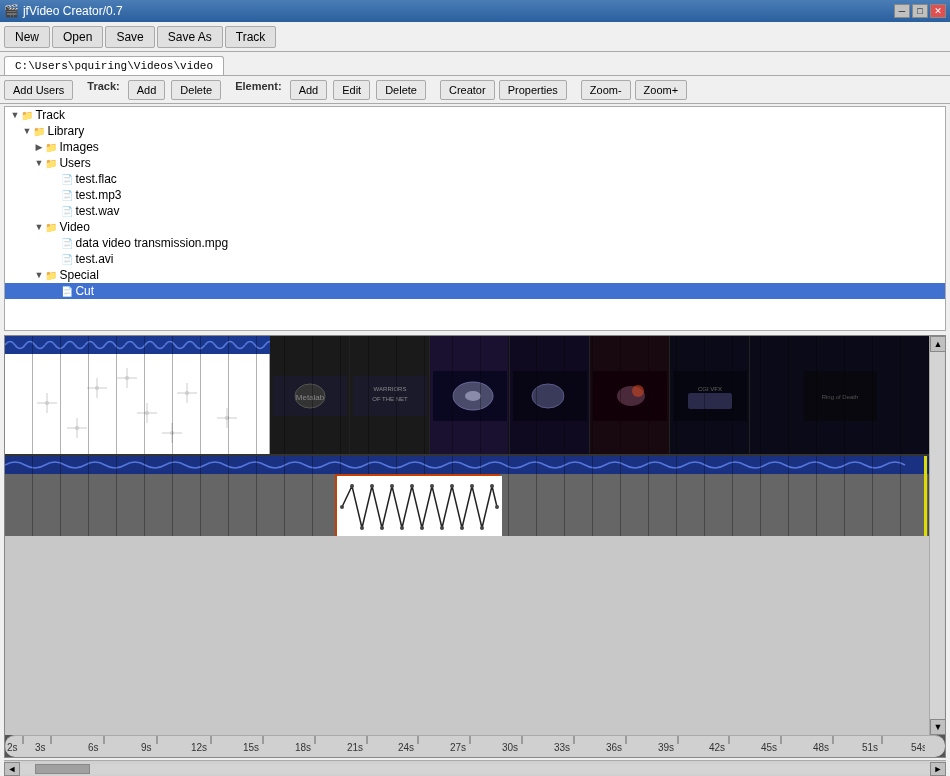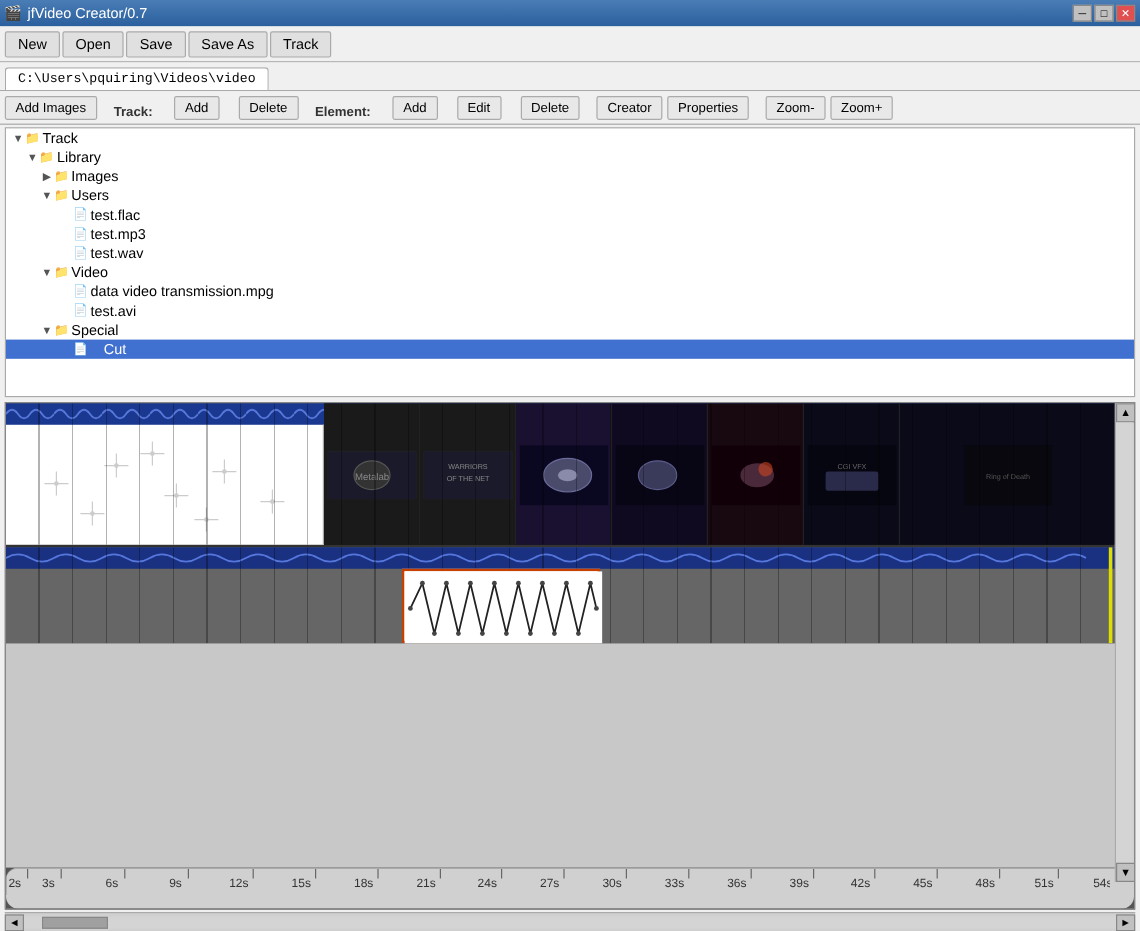--- a/index.html
+++ b/index.html
@@ -66,21 +66,21 @@
     
     #toolbar {
       background: #f0f0f0;
       border-bottom: 1px solid #aaa;
       display: flex;
       align-items: center;
       padding: 3px 4px;
       gap: 4px;
       height: 28px;
     }
-    .toolbar-group { display: flex; align-items: flex-end; gap: 16px; }
+    .toolbar-group { display: flex; align-items: flex-start; gap: 6px; }
     .toolbar-label { font-size: 11px; font-weight: bold; color: #333; margin-right: 2px; }
     .toolbar-btn {
       padding: 1px 8px;
       background: #e8e8e8;
       border: 1px solid #aaa;
       border-radius: 2px;
       cursor: pointer;
       font-size: 11px;
       height: 20px;
       display: flex; align-items: center;
@@ -218,21 +218,21 @@
   <button class="menu-btn">Save</button>
   <button class="menu-btn">Save As</button>
   <button class="menu-btn">Track</button>
 </div>
 
 <div id="tabbar">
   <div class="tab active">C:\Users\pquiring\Videos\video</div>
 </div>
 
 <div id="toolbar">
-  <button class="toolbar-btn">Add Images</button>
+  <button class="toolbar-btn">Add Users</button>
   <div class="toolbar-sep"></div>
   <div class="toolbar-group">
     <span class="toolbar-label">Track:</span>
     <button class="toolbar-btn">Add</button>
     <button class="toolbar-btn">Delete</button>
   </div>
   <div class="toolbar-sep"></div>
   <div class="toolbar-group">
     <span class="toolbar-label">Element:</span>
     <button class="toolbar-btn">Add</button>
@@ -313,21 +313,21 @@
 
     <div class="tree-item" style="padding-left:28px;">
       <span class="expand-icon">▼</span>
       <span class="tree-icon folder-icon">📁</span>
       <span>Special</span>
     </div>
 
     <div class="tree-item" style="padding-left:44px; background:#4070d0;">
       <span class="expand-icon"> </span>
       <span class="tree-icon" style="color:#aaddff;">📄</span>
-      <span style="color:white;margin-left:11px;">Cut</span>
+      <span style="color:white;">Cut</span>
     </div>
   </div>
 
   <div id="timeline-container" style="position:relative; flex:1; margin: 2px 4px; border: 1px solid #888; overflow:hidden; background:#555;">
 
     <div style="position:absolute; right:0; top:0; width:16px; height:calc(100% - 22px); background:#d0d0d0; border-left:1px solid #aaa; z-index:20; display:flex; flex-direction:column;">
       <div class="scroll-arrow">▲</div>
       <div class="scroll-track"></div>
       <div class="scroll-arrow">▼</div>
     </div>
@@ -482,21 +482,21 @@
       <div style="position:absolute; left:0; top:18px; width:330px; height:62px; background:#666;"></div>
       <div style="position:absolute; left:495px; top:18px; right:16px; height:62px; background:#666;"></div>
 
       <div style="position:absolute; right:18px; top:0; width:3px; height:100%; background:#dddd00; z-index:10;"></div>
 
       <div class="timeline-grid" style="top:0; bottom:0; left:0; right:16px;"></div>
     </div>
 
     <div style="flex:1; background:#c8c8c8; min-height:30px;"></div>
 
-    <div id="timeline-ruler" style="height:34px; background:#d0d0d0; border-top:1px solid #aaa; position:relative; overflow:hidden;border-radius:10px;">
+    <div id="timeline-ruler" style="height:22px; background:#d0d0d0; border-top:1px solid #aaa; position:relative; overflow:hidden;border-radius:10px;">
       <svg width="920" height="22" xmlns="http://www.w3.org/2000/svg" style="position:absolute;top:0;left:0;">
 
         <text x="2" y="15" font-size="10" fill="#333">2s</text>
         <line x1="18" y1="0" x2="18" y2="8" stroke="#666" stroke-width="1"></line>
 
         <text x="30" y="15" font-size="10" fill="#333">3s</text>
         <line x1="46" y1="0" x2="46" y2="8" stroke="#666" stroke-width="1"></line>
 
         <text x="83" y="15" font-size="10" fill="#333">6s</text>
         <line x1="99" y1="0" x2="99" y2="8" stroke="#666" stroke-width="1"></line>

